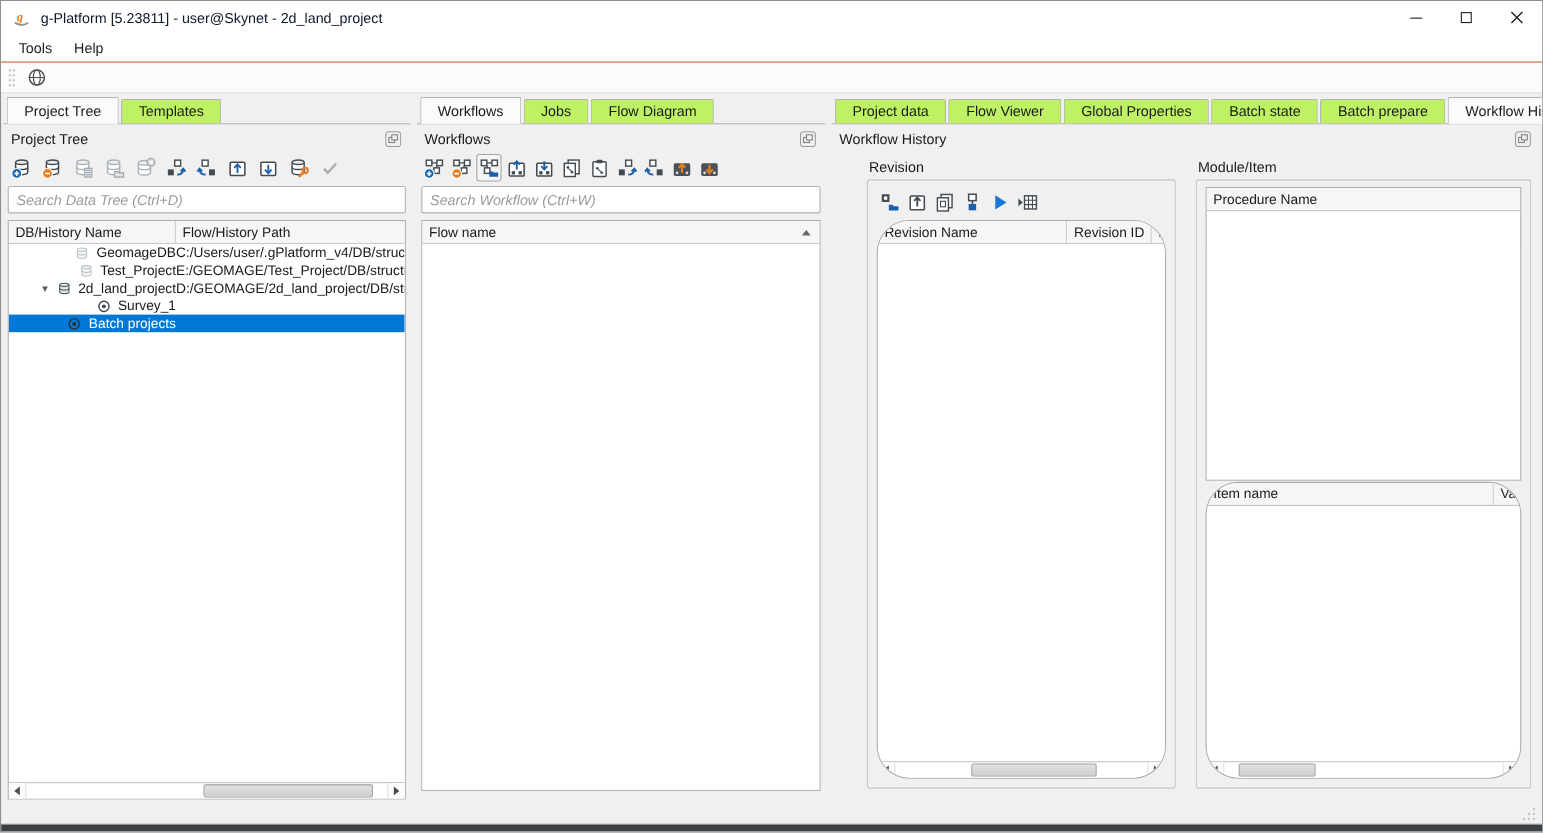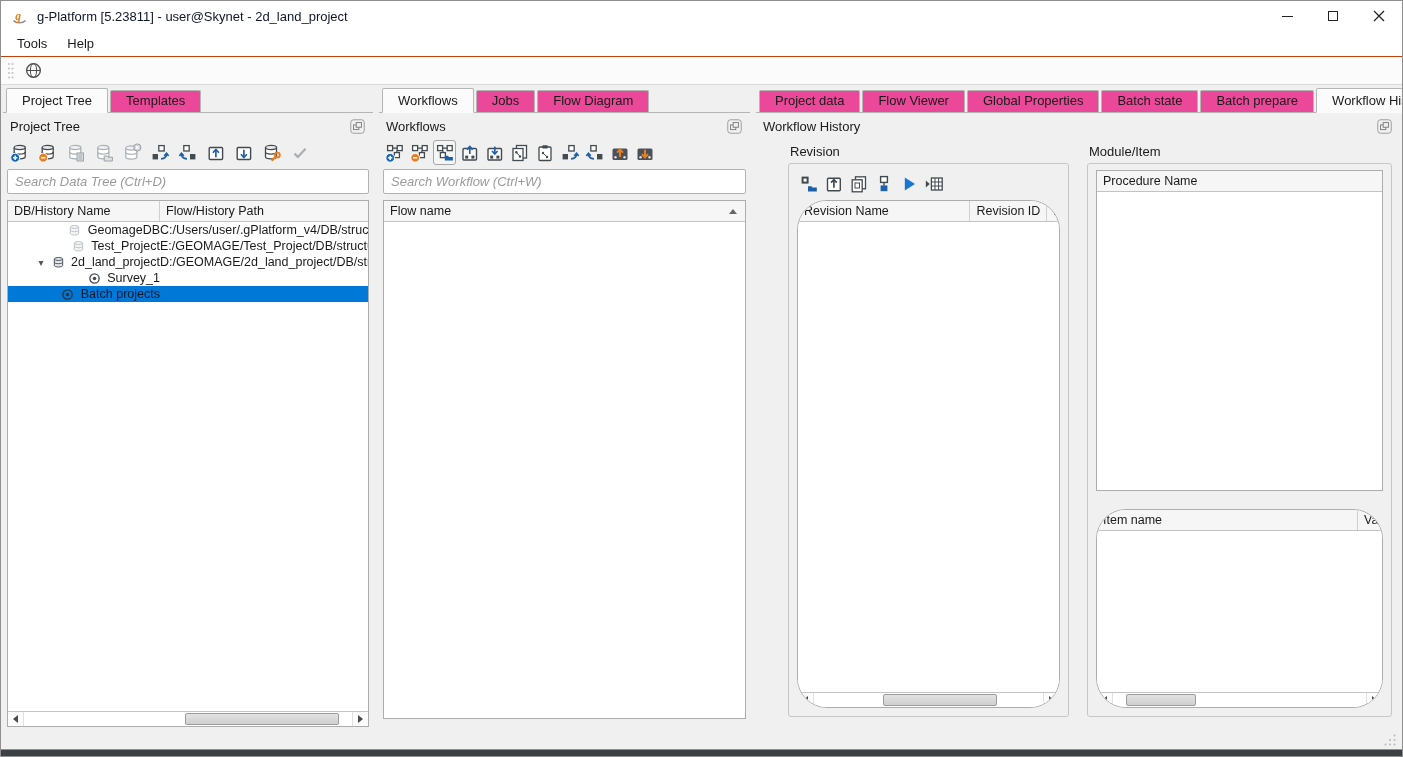--- a/index.html
+++ b/index.html
@@ -25,21 +25,21 @@
   .drag-handle { margin:0 5px 0 6px; display:inline-flex; }
   .tool-btn { width:28px; height:24px; display:flex; align-items:center; justify-content:center; border-radius:3px; }
   
   .workspace { position:absolute; top:85px; left:1px; right:1px; height:645px; background:#f0f0f0; }
   .dock { position:absolute; top:2px; bottom:2px; display:flex; flex-direction:column; }
   .dock-left   { left:1px;   width:370px; }
   .dock-center { left:377px; width:371px; }
   .dock-right  { left:754px; width:644px; }
   
   .tabbar { display:flex; align-items:flex-end; height:25px; border-bottom:1px solid #b5b5b5; padding-left:3px; flex:none; }
-  .tab { height:22px; line-height:20px; padding:0 15px; font-size:13px; background:#ec4899;
+  .tab { height:22px; line-height:20px; padding:0 15px; font-size:13px; background:#bef264;
          border:1px solid #b5b5b5; border-bottom:none; margin-right:2px; border-radius:2px 2px 0 0; white-space:nowrap; }
   .tab.active { height:25px; line-height:23px; background:#fbfbfb; margin-bottom:-1px; border-bottom:1px solid #fbfbfb; z-index:2; }
   
   .panel-header { height:26px; display:flex; align-items:center; padding:0 7px; font-size:13px; flex:none; }
   .float-btn { margin-left:auto; width:17px; height:17px; display:flex; align-items:center; justify-content:center; }
   
   .icon-row { height:27px; display:flex; align-items:center; padding:0 4px; gap:2px; flex:none; }
   .ico-btn { width:26px; height:25px; display:flex; align-items:center; justify-content:center; border:1px solid transparent; border-radius:3px; }
   .ico-btn.pressed { border-color:#a6a6a6; background:#f5f5f5; }
   .ico-btn.narrow { width:23px; }
@@ -48,21 +48,21 @@
                   padding:0 7px; font:italic 13px "Liberation Sans", sans-serif; color:#444; background:#fff; outline:none; }
   .search-input::placeholder { color:#9a9a9a; font-style:italic; }
   
   .table { border:1px solid #adadad; background:#fff; display:flex; flex-direction:column; overflow:hidden; }
   .thead { display:flex; height:21px; background:#f6f6f6; border-bottom:1px solid #c3c3c3; flex:none; font-size:12.5px; }
   .th { display:flex; align-items:center; padding:0 6px; border-right:1px solid #d0d0d0; overflow:hidden; white-space:nowrap; }
   .th:last-child { border-right:none; }
   .tbody { flex:1; overflow:hidden; background:#fff; }
   
   .tree-row { display:flex; height:16px; align-items:center; font-size:12.5px; white-space:nowrap; }
-  .tree-row.selected { background:#0078d7; color:#0f172a; }
+  .tree-row.selected { background:#0078d7; color:#ffffff; }
   .tr-name { width:152px; flex:none; display:flex; align-items:center; overflow:hidden;justify-content:flex-end; }
   .tr-path { flex:1; overflow:hidden; padding-right:4px; }
   .expander { width:18px; flex:none; text-align:center; color:#555; font-size:10px; }
   .indent2 { width:38px; flex:none; }
   .row-icon { width:16px; flex:none; display:inline-flex; justify-content:center; margin-right:5px; }
   .sort-asc { margin-left:auto; width:0; height:0; border-left:4px solid transparent; border-right:4px solid transparent; border-bottom:5px solid #666; }
   
   .hscroll { height:15px; border-top:1px solid #c3c3c3; background:#fff; display:flex; flex:none; }
   .sb-btn { width:16px; height:100%; background:#fcfcfc; display:flex; align-items:center; justify-content:center; flex:none; }
   .sb-btn.left { border-right:1px solid #e0e0e0; }
@@ -72,21 +72,21 @@
   .tri-l { width:0;height:0;border-top:4px solid transparent;border-bottom:4px solid transparent;border-right:5px solid #4a4a4a; }
   .tri-r { width:0;height:0;border-top:4px solid transparent;border-bottom:4px solid transparent;border-left:5px solid #4a4a4a; }
   
   .right-content { flex:1; display:flex; padding:2px 8px 0; gap:18px; overflow:hidden; }
   .section { display:flex; flex-direction:column; overflow:hidden; }
   .section-rev { width:305px; flex:none;padding-left:24px; }
   .section-mod { flex:1; }
   .section-label { height:22px; font-size:13px; padding:3px 2px 0; flex:none; }
   .groupbox { flex:1; border:1px solid #c6c6c6; border-radius:3px; margin-bottom:12px; padding:6px 8px 8px; display:flex; flex-direction:column; overflow:hidden; }
   .gb-table { flex:1;border-radius:30px; }
-  .proc-table { height:321px; flex:none; margin-bottom:18px;gap:32px; }
+  .proc-table { height:267px; flex:none; margin-bottom:1px;gap:32px; }
   
   .statusbar { position:absolute; left:1px; right:1px; bottom:7px; height:22px; background:#f0f0f0; }
   .resize-grip { position:absolute; right:4px; bottom:2px; }
   .bottom-strip { position:absolute; left:0; right:0; bottom:0; height:7px; background:#3b4047; border-top:1px solid #8f8f8f; }
   svg { display:block; }
 </style>
 </head>
 <body>
 
 <div class="window">

